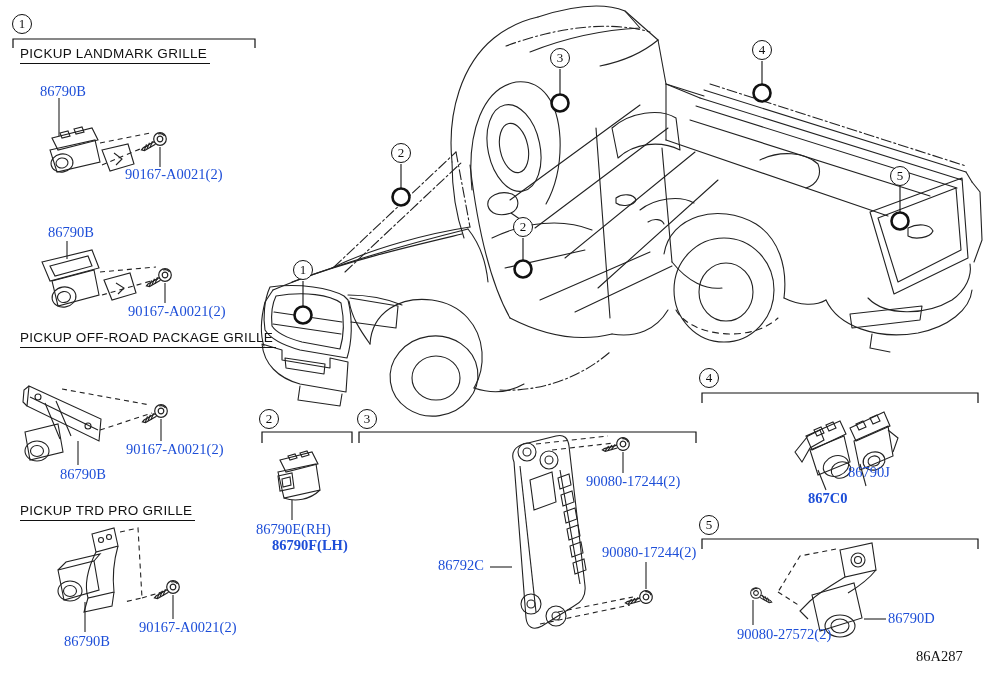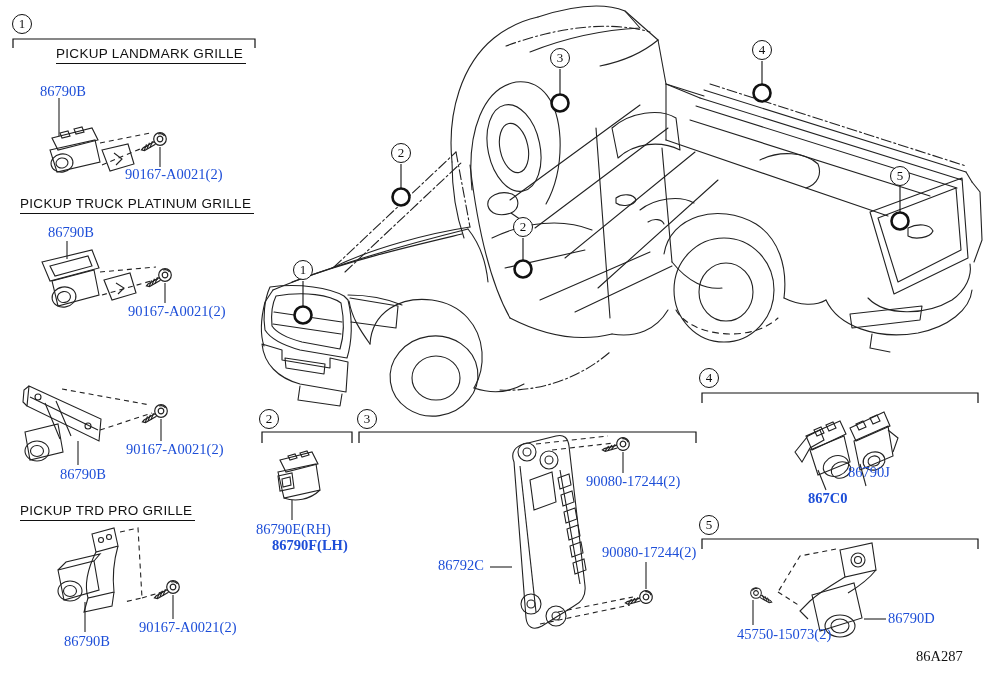--- a/index.html
+++ b/index.html
@@ -309,22 +309,22 @@
 <div class="callout" style="left:357px;top:409px;">3</div>
 <div class="callout" style="left:699px;top:368px;">4</div>
 <div class="callout" style="left:699px;top:515px;">5</div>
 <div class="callout" style="left:293px;top:260px;">1</div>
 <div class="callout" style="left:391px;top:143px;">2</div>
 <div class="callout" style="left:513px;top:217px;">2</div>
 <div class="callout" style="left:550px;top:48px;">3</div>
 <div class="callout" style="left:752px;top:40px;">4</div>
 <div class="callout" style="left:890px;top:166px;">5</div>
 
-<div class="header" style="left:20px;top:46px;margin-left:36px;">PICKUP LANDMARK GRILLE</div>
-<div class="header" style="left:20px;top:196px;">PICKUP TRUCK PLATINUM GRILLE</div>
+<div class="header" style="left:20px;top:46px;">PICKUP LANDMARK GRILLE</div>
+<div class="header" style="left:20px;top:330px;">PICKUP OFF-ROAD PACKAGE GRILLE</div>
 <div class="header" style="left:20px;top:503px;">PICKUP TRD PRO GRILLE</div>
 
 <div class="plabel" style="left:40px;top:83px;">86790B</div>
 <div class="plabel" style="left:125px;top:166px;">90167-A0021(2)</div>
 
 <div class="plabel" style="left:48px;top:224px;">86790B</div>
 <div class="plabel" style="left:128px;top:303px;">90167-A0021(2)</div>
 
 <div class="plabel" style="left:126px;top:441px;">90167-A0021(2)</div>
 <div class="plabel" style="left:60px;top:466px;">86790B</div>
@@ -335,18 +335,18 @@
 <div class="plabel" style="left:256px;top:521px;">86790E(RH)</div>
 <div class="plabel" style="left:272px;top:537px;font-weight:bold;">86790F(LH)</div>
 
 <div class="plabel" style="left:438px;top:557px;">86792C</div>
 <div class="plabel" style="left:586px;top:473px;">90080-17244(2)</div>
 <div class="plabel" style="left:602px;top:544px;">90080-17244(2)</div>
 
 <div class="plabel" style="left:808px;top:490px;font-weight:bold;">867C0</div>
 <div class="plabel" style="left:848px;top:464px;">86790J</div>
 
-<div class="plabel" style="left:737px;top:626px;">45750-15073(2)</div>
+<div class="plabel" style="left:737px;top:626px;">90080-27572(2)</div>
 <div class="plabel" style="left:888px;top:610px;">86790D</div>
 
 <div class="code" style="left:916px;top:648px;text-align:right;">86A287</div>
 
 </div>
 
 </body></html>

